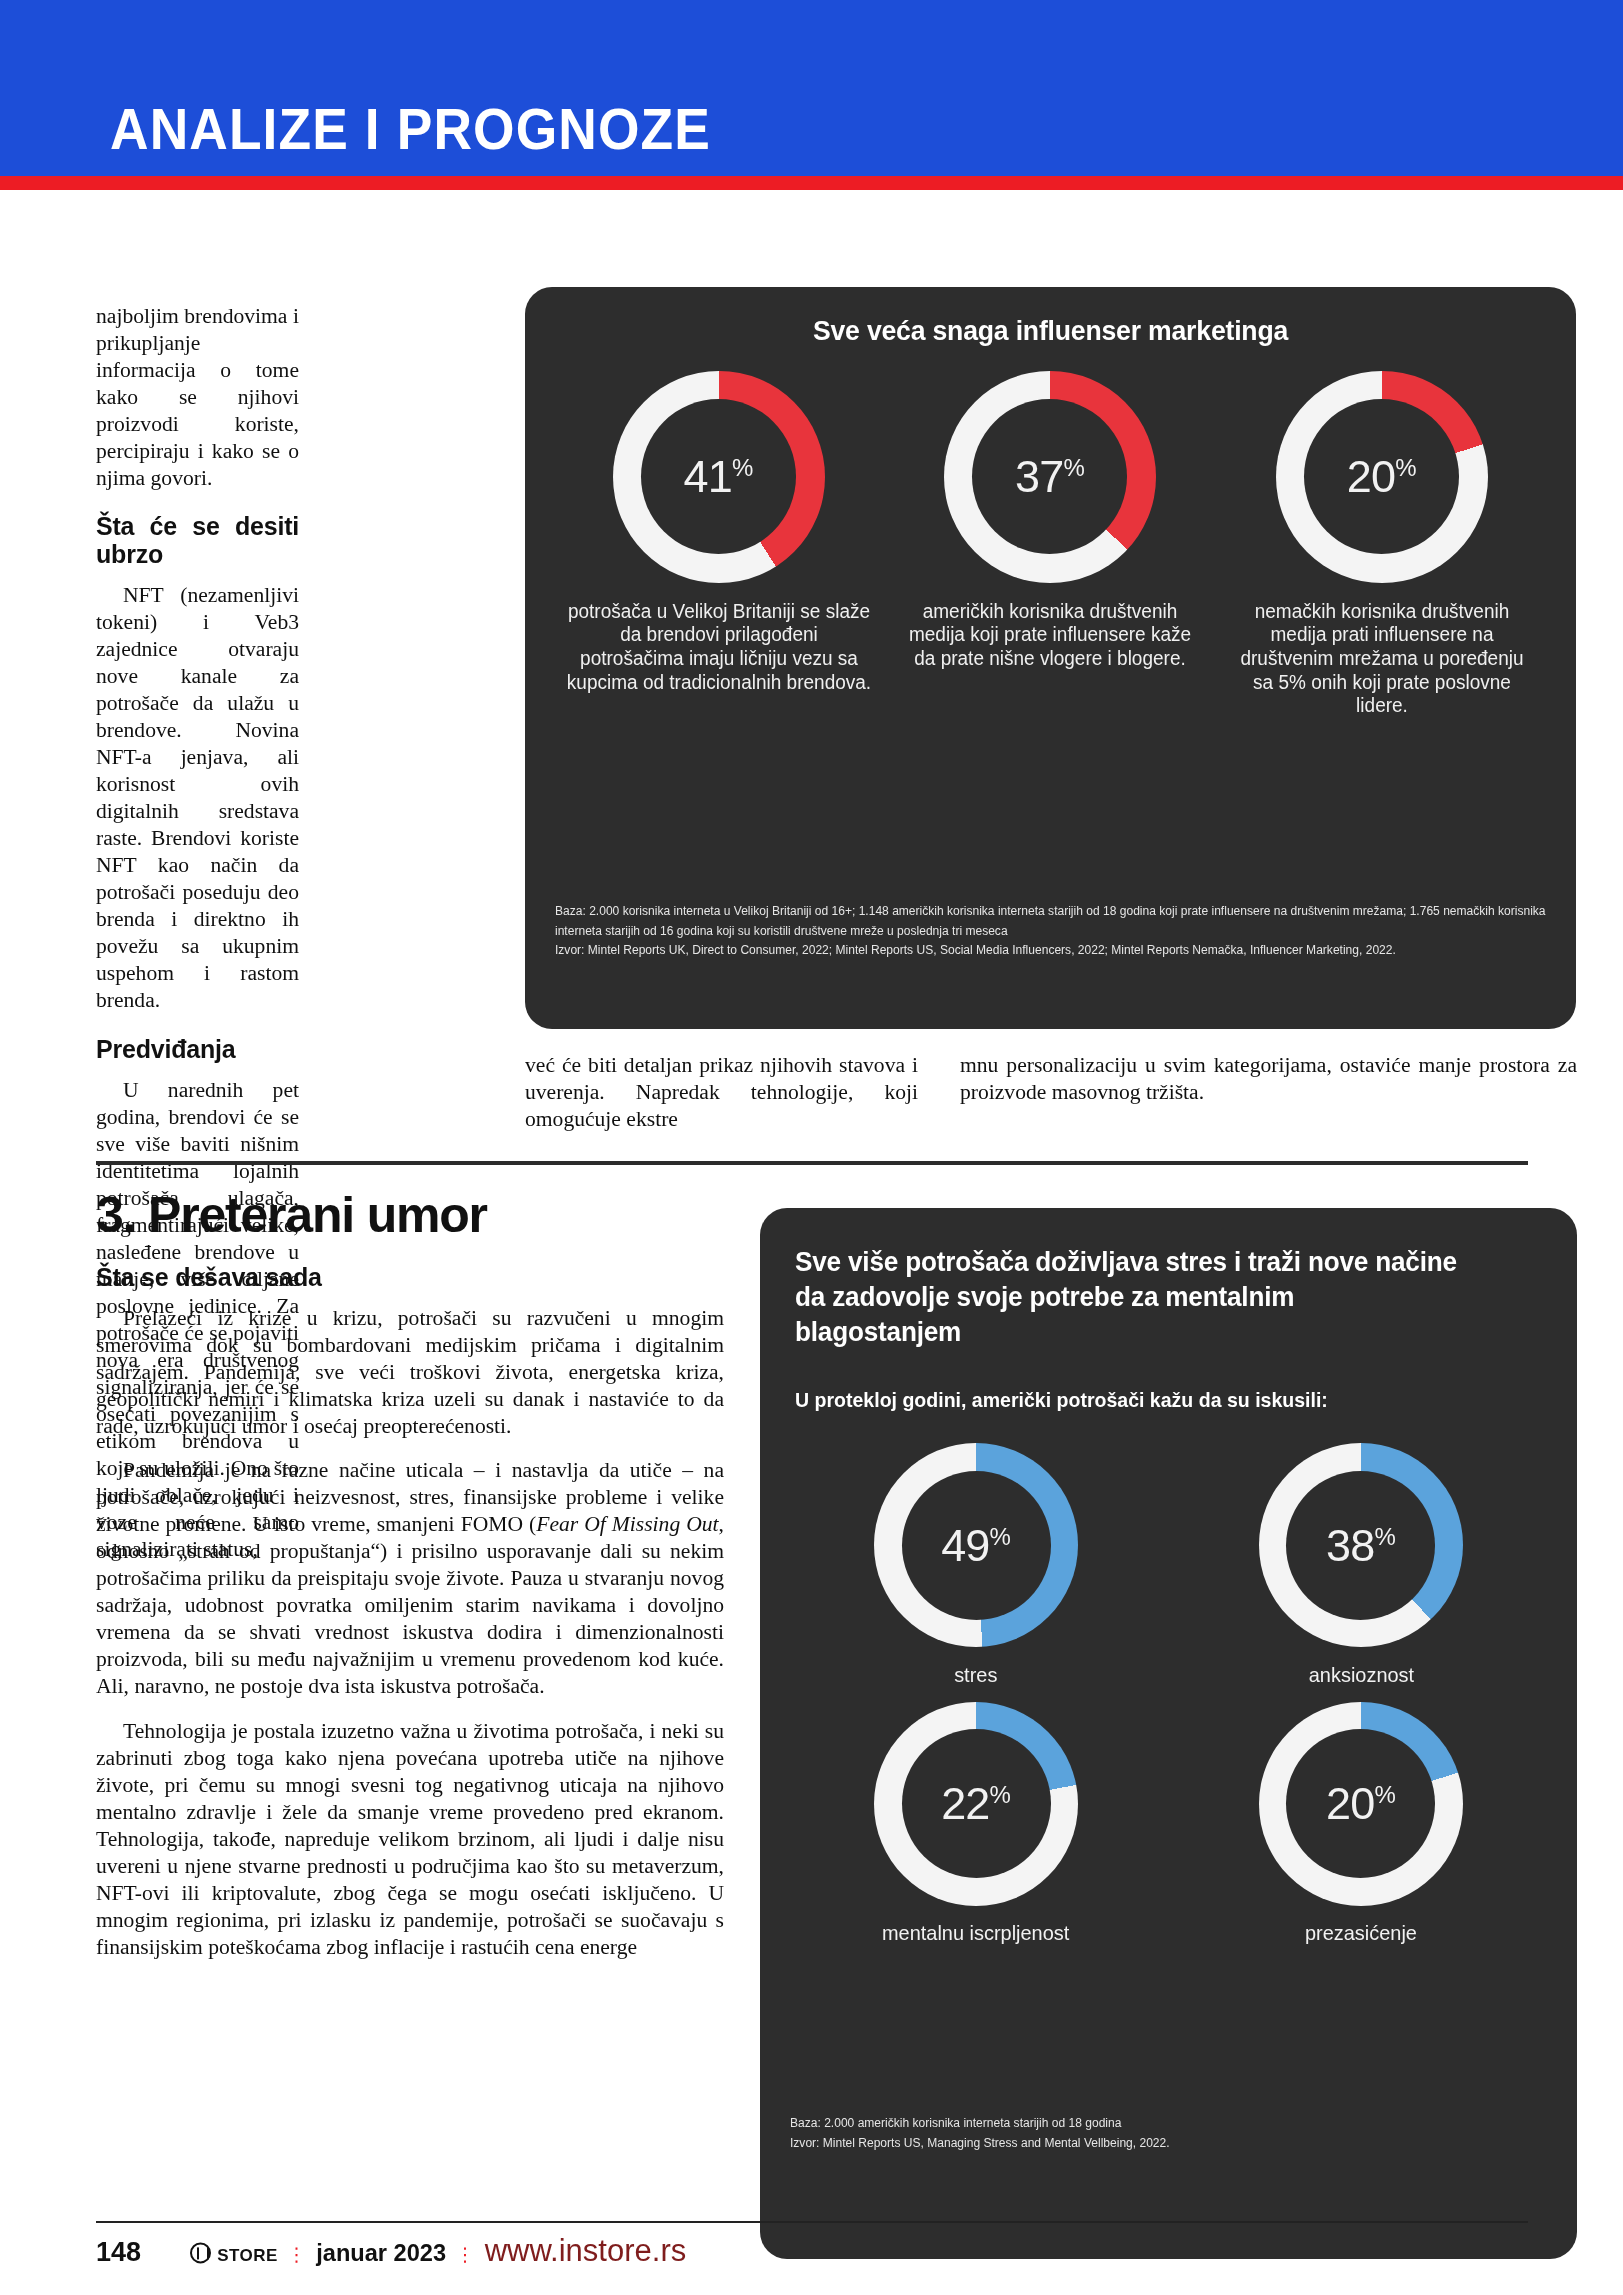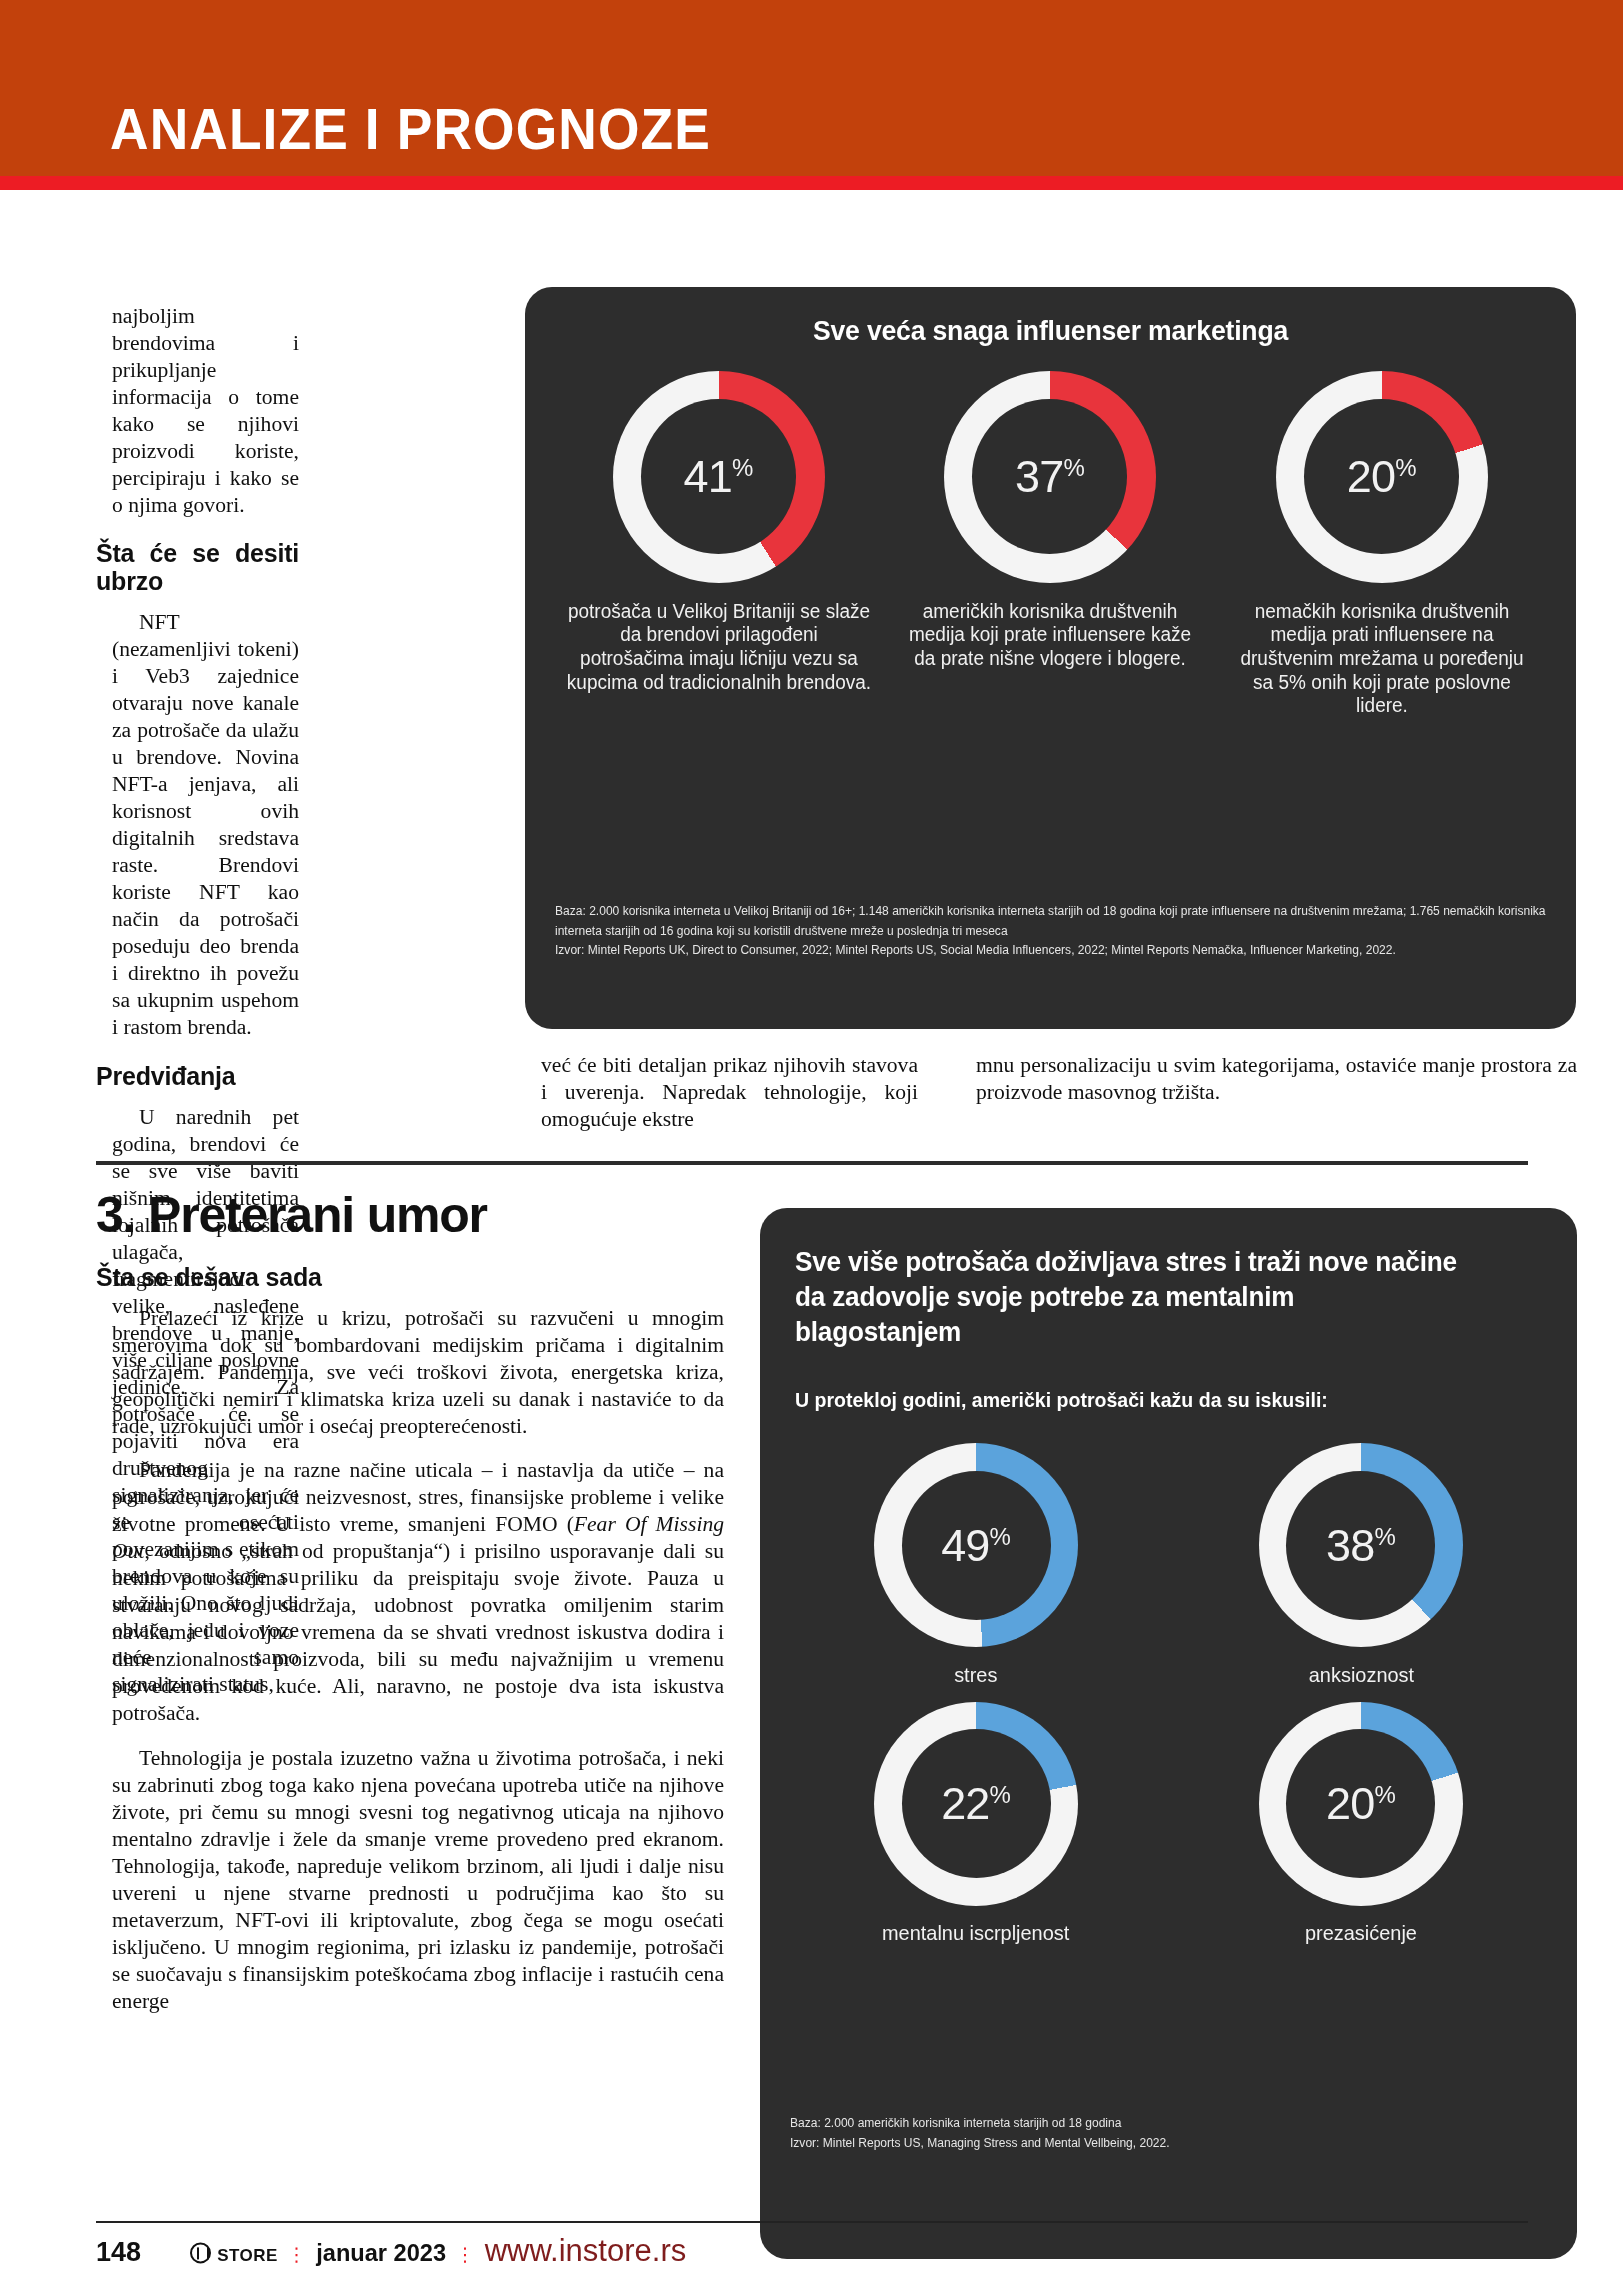--- a/index.html
+++ b/index.html
@@ -16,21 +16,21 @@
     background: #ffffff;
     overflow: hidden;
   }
 
   
   .header-band {
     position: absolute;
     left: 0; top: 0;
     width: 1623px;
     height: 176px;
-    background: #c2410c;
+    background: #1d4ed8;
   }
   .header-title {
     position: absolute;
     left: 110px;
     bottom: 14px;
     font-family: "Liberation Sans", sans-serif;
     font-weight: 700;
     font-size: 58px;
     letter-spacing: 1.2px;
     color: #ffffff;
@@ -48,21 +48,21 @@
   
   .col {
     position: absolute;
     font-family: "Liberation Serif", serif;
     font-size: 21.6px;
     line-height: 27px;
     color: #101010;
     text-align: justify;
     hyphens: none;
   }
-  .col p { margin: 0 0 0 16px; text-indent: 27px; }
+  .col p { margin: 0 0 0 0; text-indent: 27px; }
   .col p.noindent { text-indent: 0; }
   .col p + p { margin-top: 17.3px; }
   .sub-head {
     font-family: "Liberation Sans", sans-serif;
     font-weight: 700;
     font-size: 25px;
     line-height: 28px;
     color: #111;
     margin: 20.4px 0 14px 0;
     text-indent: 0;

